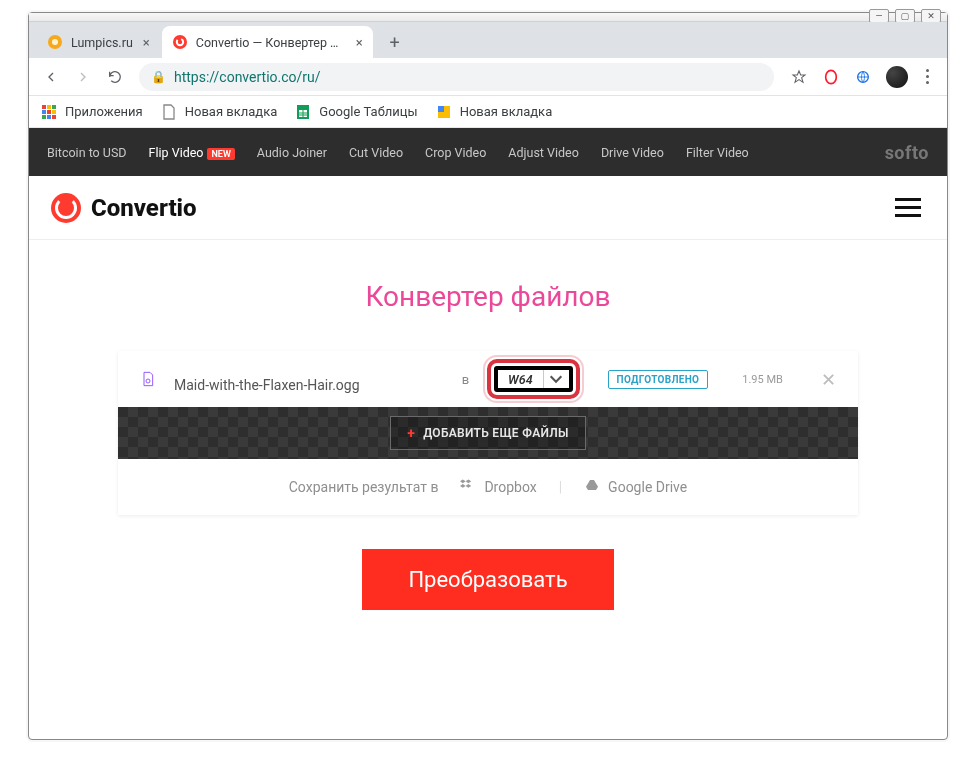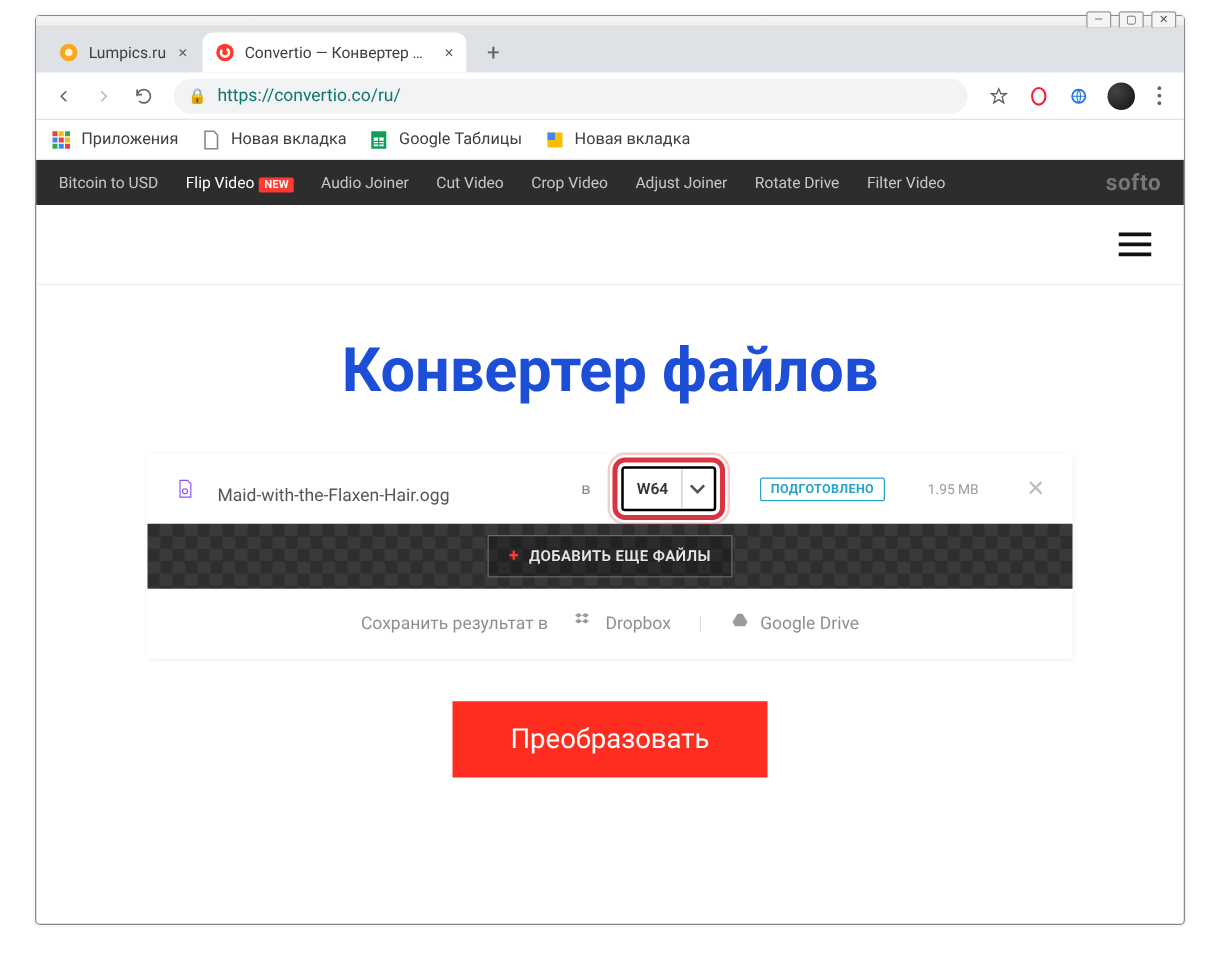--- a/index.html
+++ b/index.html
@@ -33,48 +33,48 @@
 .avatar{ width:22px; height:22px; border-radius:50%; background:radial-gradient(circle at 30% 30%,#444,#111);}
 .kebab{ display:flex; flex-direction:column; gap:3px; padding:4px;}
 .kebab span{ width:3px;height:3px;background:#5f6368;border-radius:50%;}
 
 
 .bookmarks { height:32px; background:#fff; border-bottom:1px solid #e8e8e8; display:flex; align-items:center; padding:0 12px; gap:18px; font-size:13px; color:#3c4043;}
 .bm { display:flex; align-items:center; gap:8px; cursor:pointer;}
 .bm-ico { width:16px;height:16px; display:flex;align-items:center;justify-content:center;}
 
 
-.softo-bar { height:36px; background:#2d2d2d; display:flex; align-items:center; padding:0 18px; gap:22px; font-size:12.5px; color:#c7c7c7;}
+.softo-bar { height:48px; background:#2d2d2d; display:flex; align-items:center; padding:0 18px; gap:22px; font-size:12.5px; color:#c7c7c7;}
 .softo-link{ cursor:pointer; white-space:nowrap;}
 .softo-link.hl{ color:#fff;}
 .softo-badge{ background:#ff3b30; color:#fff; font-size:9px; padding:1px 4px; border-radius:2px; margin-left:4px; font-weight:600;text-align:right;}
 .softo-logo{ margin-left:auto; color:#777; font-weight:700; font-size:18px; letter-spacing:0.5px;}
 
 
 .cv-header{ height:64px; display:flex; align-items:center; padding:0 22px; border-bottom:1px solid #eee;}
 .cv-logo{ display:flex; align-items:center; gap:10px; font-weight:800; font-size:24px; color:#111;}
 .cv-mark{ width:30px;height:30px; background:#ff3b30; border-radius:50%; position:relative; display:flex;align-items:center;justify-content:center;}
 .cv-mark::before{content:"";width:16px;height:16px;border:3px solid #fff;border-top-color:transparent;border-radius:50%;}
 .burger{ margin-left:auto; display:flex; flex-direction:column; gap:5px; cursor:pointer; padding:4px;}
 .burger span{ width:26px;height:3px;background:#111;}
 
 
 .page{ padding:40px 0 0 0; text-align:center;}
-.page-title{ font-size:49px; font-weight:700; color:#1d4ed8; margin-bottom:38px;}
+.page-title{ font-size:28px; font-weight:400; color:#ec4899; margin-bottom:38px;}
 
 .file-card{ width:740px; margin:0 auto; background:#fff; box-shadow:0 1px 4px rgba(0,0,0,0.08); }
 .file-row{ height:56px; display:flex; align-items:center; padding:0 22px; gap:14px; font-size:14px;}
 .file-ico{ width:20px; text-align:center; color:#8e4dff; font-size:18px;}
 .file-ico svg{display:block;}
 .file-name{ color:#555; flex:0 0 auto;margin-top:11px;}
 .spacer{ flex:1;}
 .to-label{ color:#888; font-size:13px; margin-right:4px;}
 .fmt-group{ position:relative; border:4px solid #d9333f; border-radius:10px; padding:3px; display:flex; align-items:center;}
 .fmt-group::before{content:"";position:absolute;inset:-8px;border:2px solid rgba(217,51,63,0.25);border-radius:14px;}
-.fmt-box{ display:flex; align-items:stretch; border:2px solid #000000; border-radius:3px; overflow:hidden; height:36px; background:#fff;}
+.fmt-box{ display:flex; align-items:stretch; border:4px solid #000000; border-radius:3px; overflow:hidden; height:26px; background:#fff;font-style:italic;}
 .fmt-val{ padding:0 10px; font-size:12.5px; font-weight:600; color:#333; display:flex; align-items:center;}
 .fmt-dd{ width:26px; border-left:1px solid #c9c9c9; display:flex; align-items:center; justify-content:center; cursor:pointer;}
 .fmt-dd svg{display:block;}
 .status-pill{ border:1px solid #2aa3c9; color:#2aa3c9; font-size:10px; font-weight:700; padding:3px 8px; border-radius:2px; letter-spacing:0.3px; margin-left:14px;}
 .file-size{ color:#9a9a9a; font-size:11px; margin-left:20px;}
 .remove-x{ margin-left:24px; color:#bdbdbd; font-size:18px; cursor:pointer;}
 
 .add-row{ height:52px; background:repeating-conic-gradient(#3a3a3a 0% 25%, #2e2e2e 0% 50%) 0 0/20px 20px; display:flex; align-items:center; justify-content:center;}
 .add-btn{ border:1px solid #6a6a6a; color:#e6e6e6; background:rgba(0,0,0,0.25); font-size:12px; font-weight:600; padding:8px 16px; display:flex; align-items:center; gap:8px; cursor:pointer; letter-spacing:0.3px;}
 .add-btn .plus{ color:#ff3b30; font-size:14px; font-weight:700;}
@@ -215,27 +215,31 @@
       <span>Новая вкладка</span>
     </div>
   </div>
 
   <div class="softo-bar">
     <span class="softo-link">Bitcoin to USD</span>
     <span class="softo-link hl"><span>Flip Video</span><span class="softo-badge">NEW</span></span>
     <span class="softo-link">Audio Joiner</span>
     <span class="softo-link">Cut Video</span>
     <span class="softo-link">Crop Video</span>
-    <span class="softo-link">Adjust Joiner</span>
-    <span class="softo-link">Rotate Drive</span>
+    <span class="softo-link">Adjust Video</span>
+    <span class="softo-link">Drive Video</span>
     <span class="softo-link">Filter Video</span>
     <span class="softo-logo">softo</span>
   </div>
 
   <div class="cv-header">
+    <div class="cv-logo">
+      <div class="cv-mark"></div>
+      <span>Convertio</span>
+    </div>
     <div class="burger">
         <span></span>
         <span></span>
         <span></span>
       </div>
   </div>
 
   <div class="page">
     <h1 class="page-title">Конвертер файлов</h1>
 

